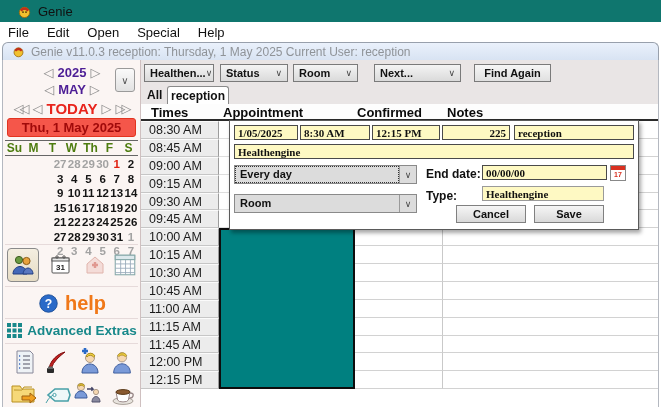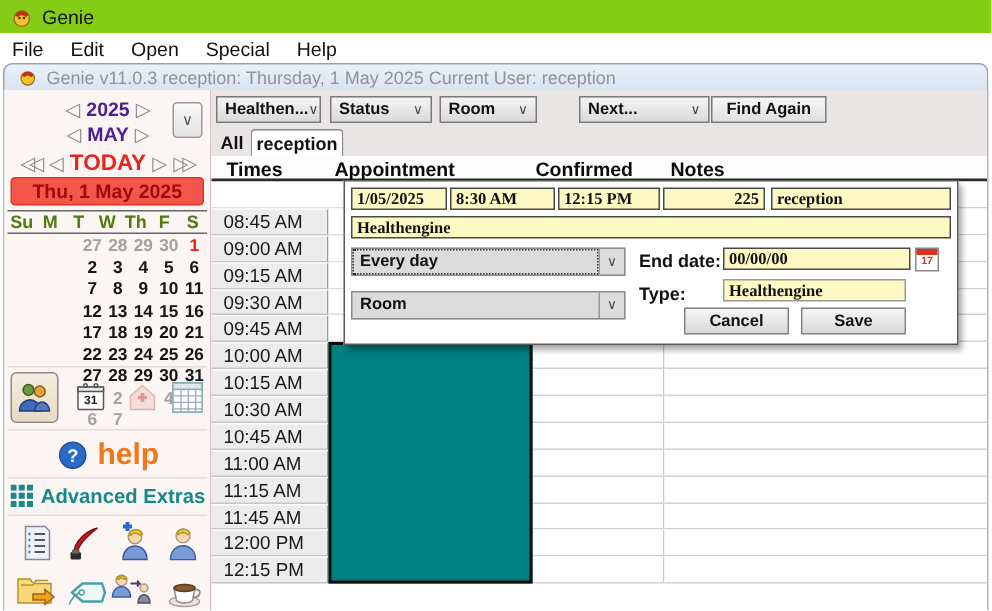--- a/index.html
+++ b/index.html
@@ -1,21 +1,21 @@
 <!DOCTYPE html>
 <html><head>
 <meta charset="utf-8">
 <style>
   * { box-sizing: border-box; margin: 0; padding: 0; }
   html,body { width:661px; height:407px; }
   body { font-family:"Liberation Sans","DejaVu Sans",sans-serif; background:#fff; overflow:hidden; }
   .screen { position:relative; width:661px; height:407px; background:#fff; }
 
   
-  .titlebar { position:absolute; top:0; left:0; right:0; height:22px; display:flex; align-items:center; gap:6px; padding-left:7px; background:#84cc16; }
+  .titlebar { position:absolute; top:0; left:0; right:0; height:22px; display:flex; align-items:center; gap:6px; padding-left:17px; background:#0f766e; }
   .titlebar .t-text { font-size:13px; color:#111; }
   .menubar { position:absolute; top:22px; left:0; right:0; height:20px; display:flex; align-items:center; background:#fff; }
   .menu-item { font-size:13px; color:#111; padding:2px 10px 2px 8px; cursor:default; }
   .infobar { position:absolute; top:42px; left:2px; right:2px; height:18px; border:1px solid #98a0ac; border-bottom:none; border-radius:6px 6px 0 0; background:linear-gradient(#eaf1fb,#d8e3f3); display:flex; align-items:center; gap:6px; padding-left:9px; }
   .infobar .i-text { font-size:12px; color:#8f9398; }
 
   
   .content { position:absolute; top:60px; left:2px; right:2px; bottom:0; display:flex; border-left:1px solid #b4b8c0; border-right:1px solid #b4b8c0; background:#fff; }
   .sidebar { position:relative; width:138px; background:#fbf5f3; border-right:1px solid #cfc0c0; flex:none; }
   .main { position:relative; flex:1; background:#fff; }
@@ -23,21 +23,21 @@
   
   .cal-row { position:absolute; left:0; width:138px; display:flex; align-items:center; justify-content:center; gap:4px; }
   .arrow { color:#8a8a8a; font-size:13px; line-height:1; cursor:default; }
   .arrow.dbl { letter-spacing:-4px; margin-right:3px; }
   .cal-year, .cal-month { color:#4c1d95; font-weight:bold; font-size:13px; }
   .cal-today { color:#e8241c; font-weight:bold; font-size:15px; }
   .cal-combo { position:absolute; right:5px; top:8px; width:20px; height:24px; border:1px solid #9a9a9a; border-radius:3px; background:linear-gradient(#fafafa,#e2e2e2); font-size:10px; color:#555; display:flex; align-items:center; justify-content:center; }
   .banner { position:absolute; top:58px; left:4px; right:4px; height:19px; background:#f5564a; border:1px solid #e23420; border-radius:3px; color:#a00a0a; font-weight:bold; font-size:13px; display:flex; align-items:center; justify-content:center; }
   .weekdays { position:absolute; top:80px; left:2px; right:2px; height:16px; display:grid; grid-template-columns:repeat(7,1fr); border-top:1px solid #666; border-bottom:1px solid #666; }
   .weekdays div { font-weight:bold; font-size:12px; color:#4d7c0f; text-align:center; line-height:15px; }
-  .dates { position:absolute; top:97px; left:2px; right:2px; display:grid; grid-template-columns:repeat(5,1fr); grid-auto-rows:14.5px;margin-left:48px; }
+  .dates { position:absolute; top:97px; left:2px; right:2px; display:grid; grid-template-columns:repeat(6,1fr); grid-auto-rows:14.5px;margin-left:48px; }
   .dates div { font-weight:bold; font-size:11.5px; color:#141414; text-align:center; line-height:14.5px; cursor:default; }
   .dates div.m { color:#a2a2a2; }
   .dates div.t { color:#e02010; }
   .sep { position:absolute; left:2px; right:2px; height:0; border-top:1px solid #e6dada; }
 
   
   .icon-btn { position:absolute; width:32px; height:34px; display:flex; align-items:center; justify-content:center; }
   .icon-btn.sel { border:1px solid #8a8a8a; border-radius:4px; background:linear-gradient(#f4eee0,#e6dcc4); }
   .help-row { position:absolute; top:232px; left:0; width:138px; display:flex; align-items:center; justify-content:center; gap:6px; }
   .help-text { color:#f07818; font-weight:bold; font-size:20px; }
@@ -328,40 +328,41 @@
             <span class="chev">∨</span>
           </div>
           <div class="filter" style="left: 79px; width: 68px;">
             <span>Status</span>
             <span class="chev">∨</span>
           </div>
           <div class="filter" style="left: 152px; width: 65px;">
             <span>Room</span>
             <span class="chev">∨</span>
           </div>
-          <div class="filter" style="left: 245px; width: 87px;">
+          <div class="filter" style="left: 233px; width: 87px;">
             <span>Next...</span>
             <span class="chev">∨</span>
           </div>
         </div>
 
       <div class="tabstrip">
         <span class="tab-all">All</span>
         <div class="tab-active">reception</div>
       </div>
 
       <div class="grid-header">
         <span style="left:10px">Times</span>
         <span style="left:82px">Appointment</span>
         <span style="left:216px">Confirmed</span>
         <span style="left:306px">Notes</span>
       </div>
 
       <div class="rows" id="rows">
           <div class="srow">
+            <div class="c-time">08:30 AM</div>
             <div class="c-appt"></div>
             <div class="c-conf"></div>
             <div class="c-notes"></div>
           </div>
           <div class="srow">
             <div class="c-time">08:45 AM</div>
             <div class="c-appt"></div>
             <div class="c-conf"></div>
             <div class="c-notes"></div>
           </div>

